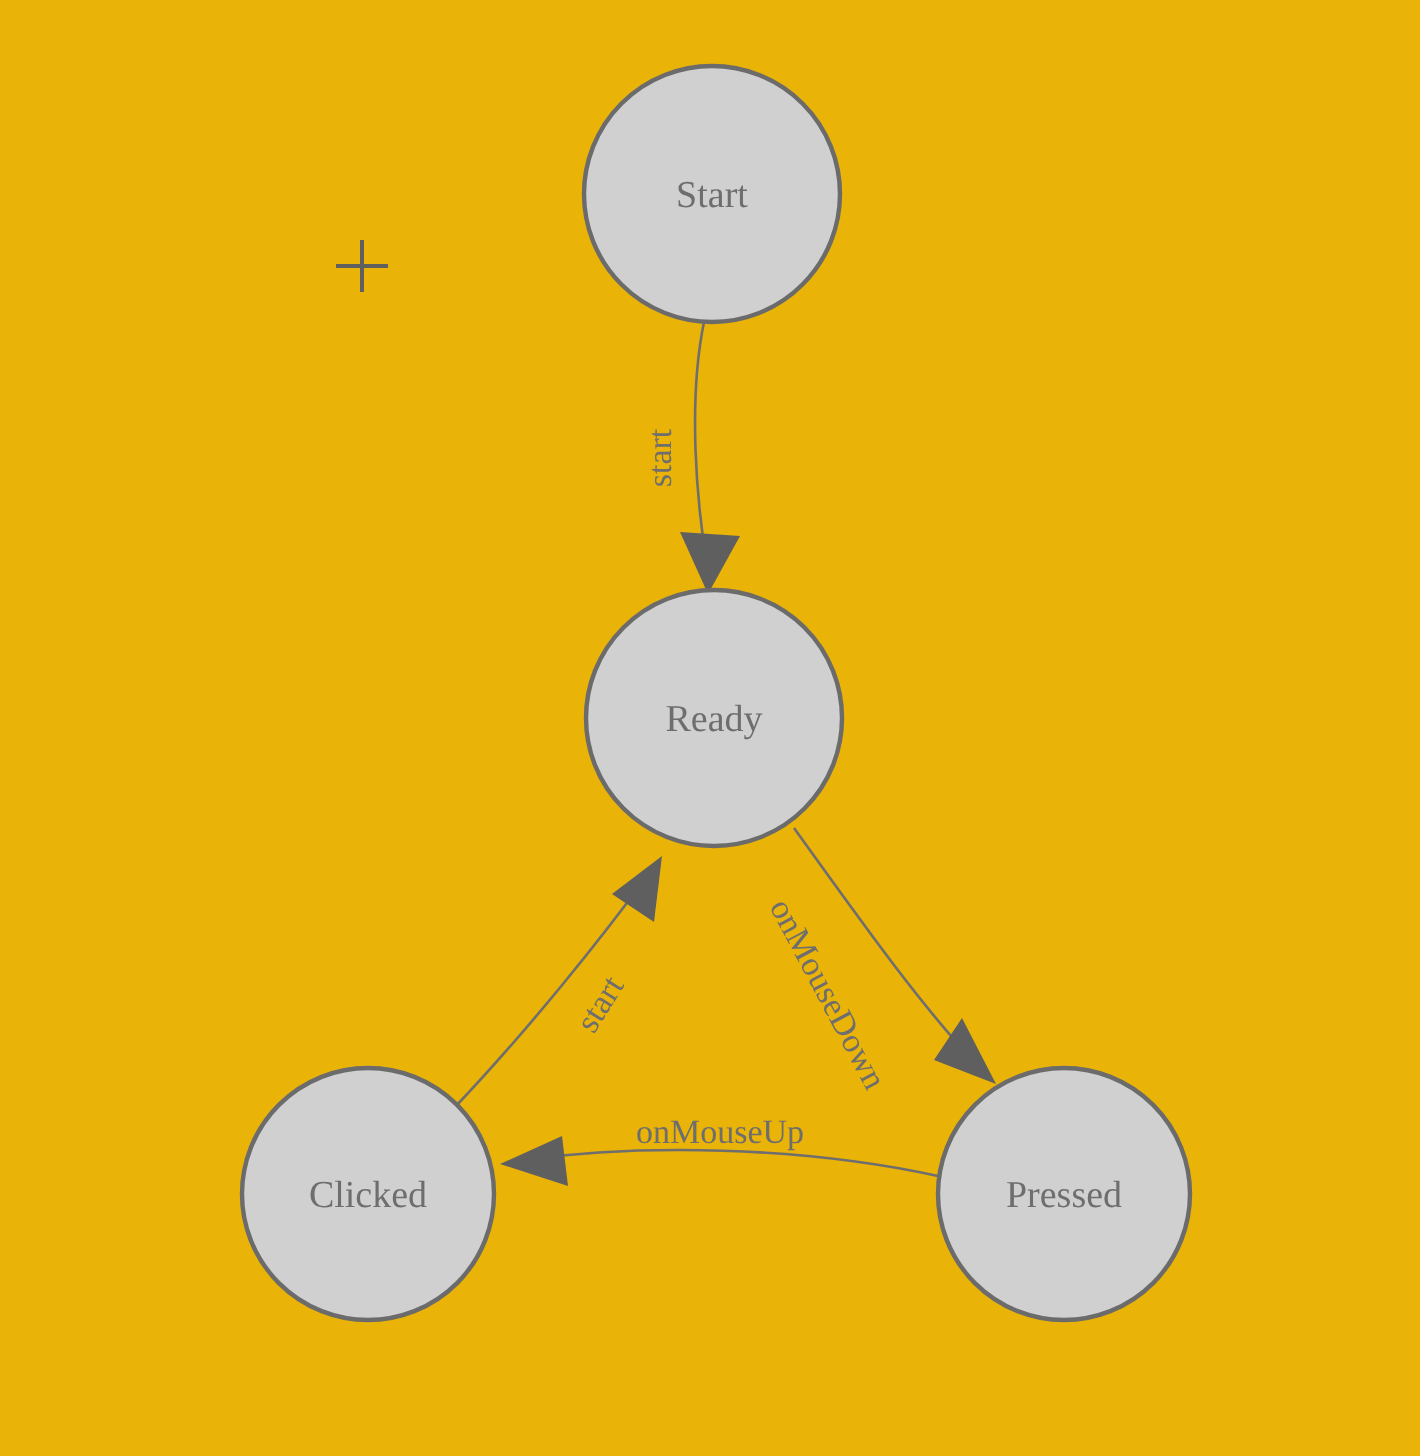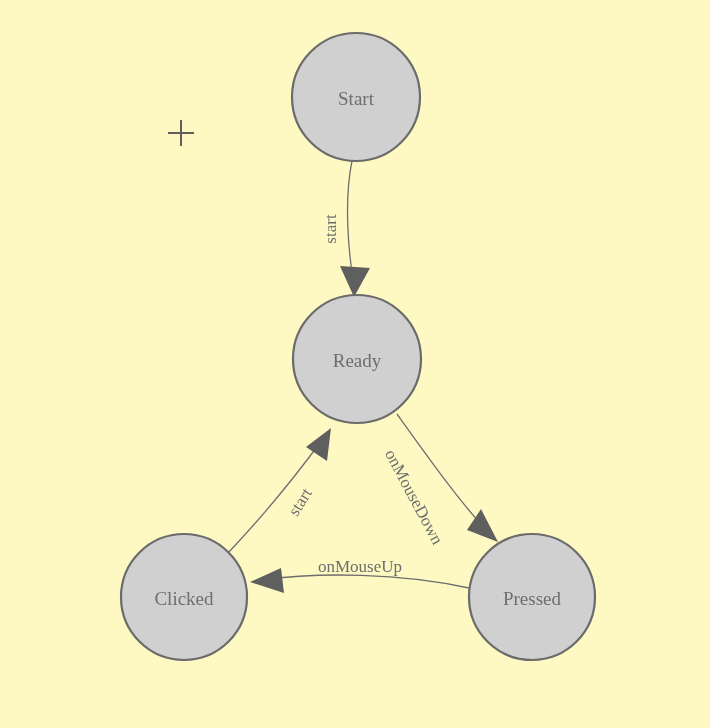--- a/index.html
+++ b/index.html
@@ -10,21 +10,21 @@
   body {
     width: 710px;
     height: 728px;
     overflow: hidden;
     font-family: "Liberation Serif", "DejaVu Serif", serif;
   }
   #canvas {
     position: relative;
     width: 710px;
     height: 728px;
-    background: #fef9c3;
+    background: #eab308;
   }
   svg#diagram {
     position: absolute;
     left: 0;
     top: 0;
     width: 710px;
     height: 728px;
     display: block;
   }
   .node-shape {

